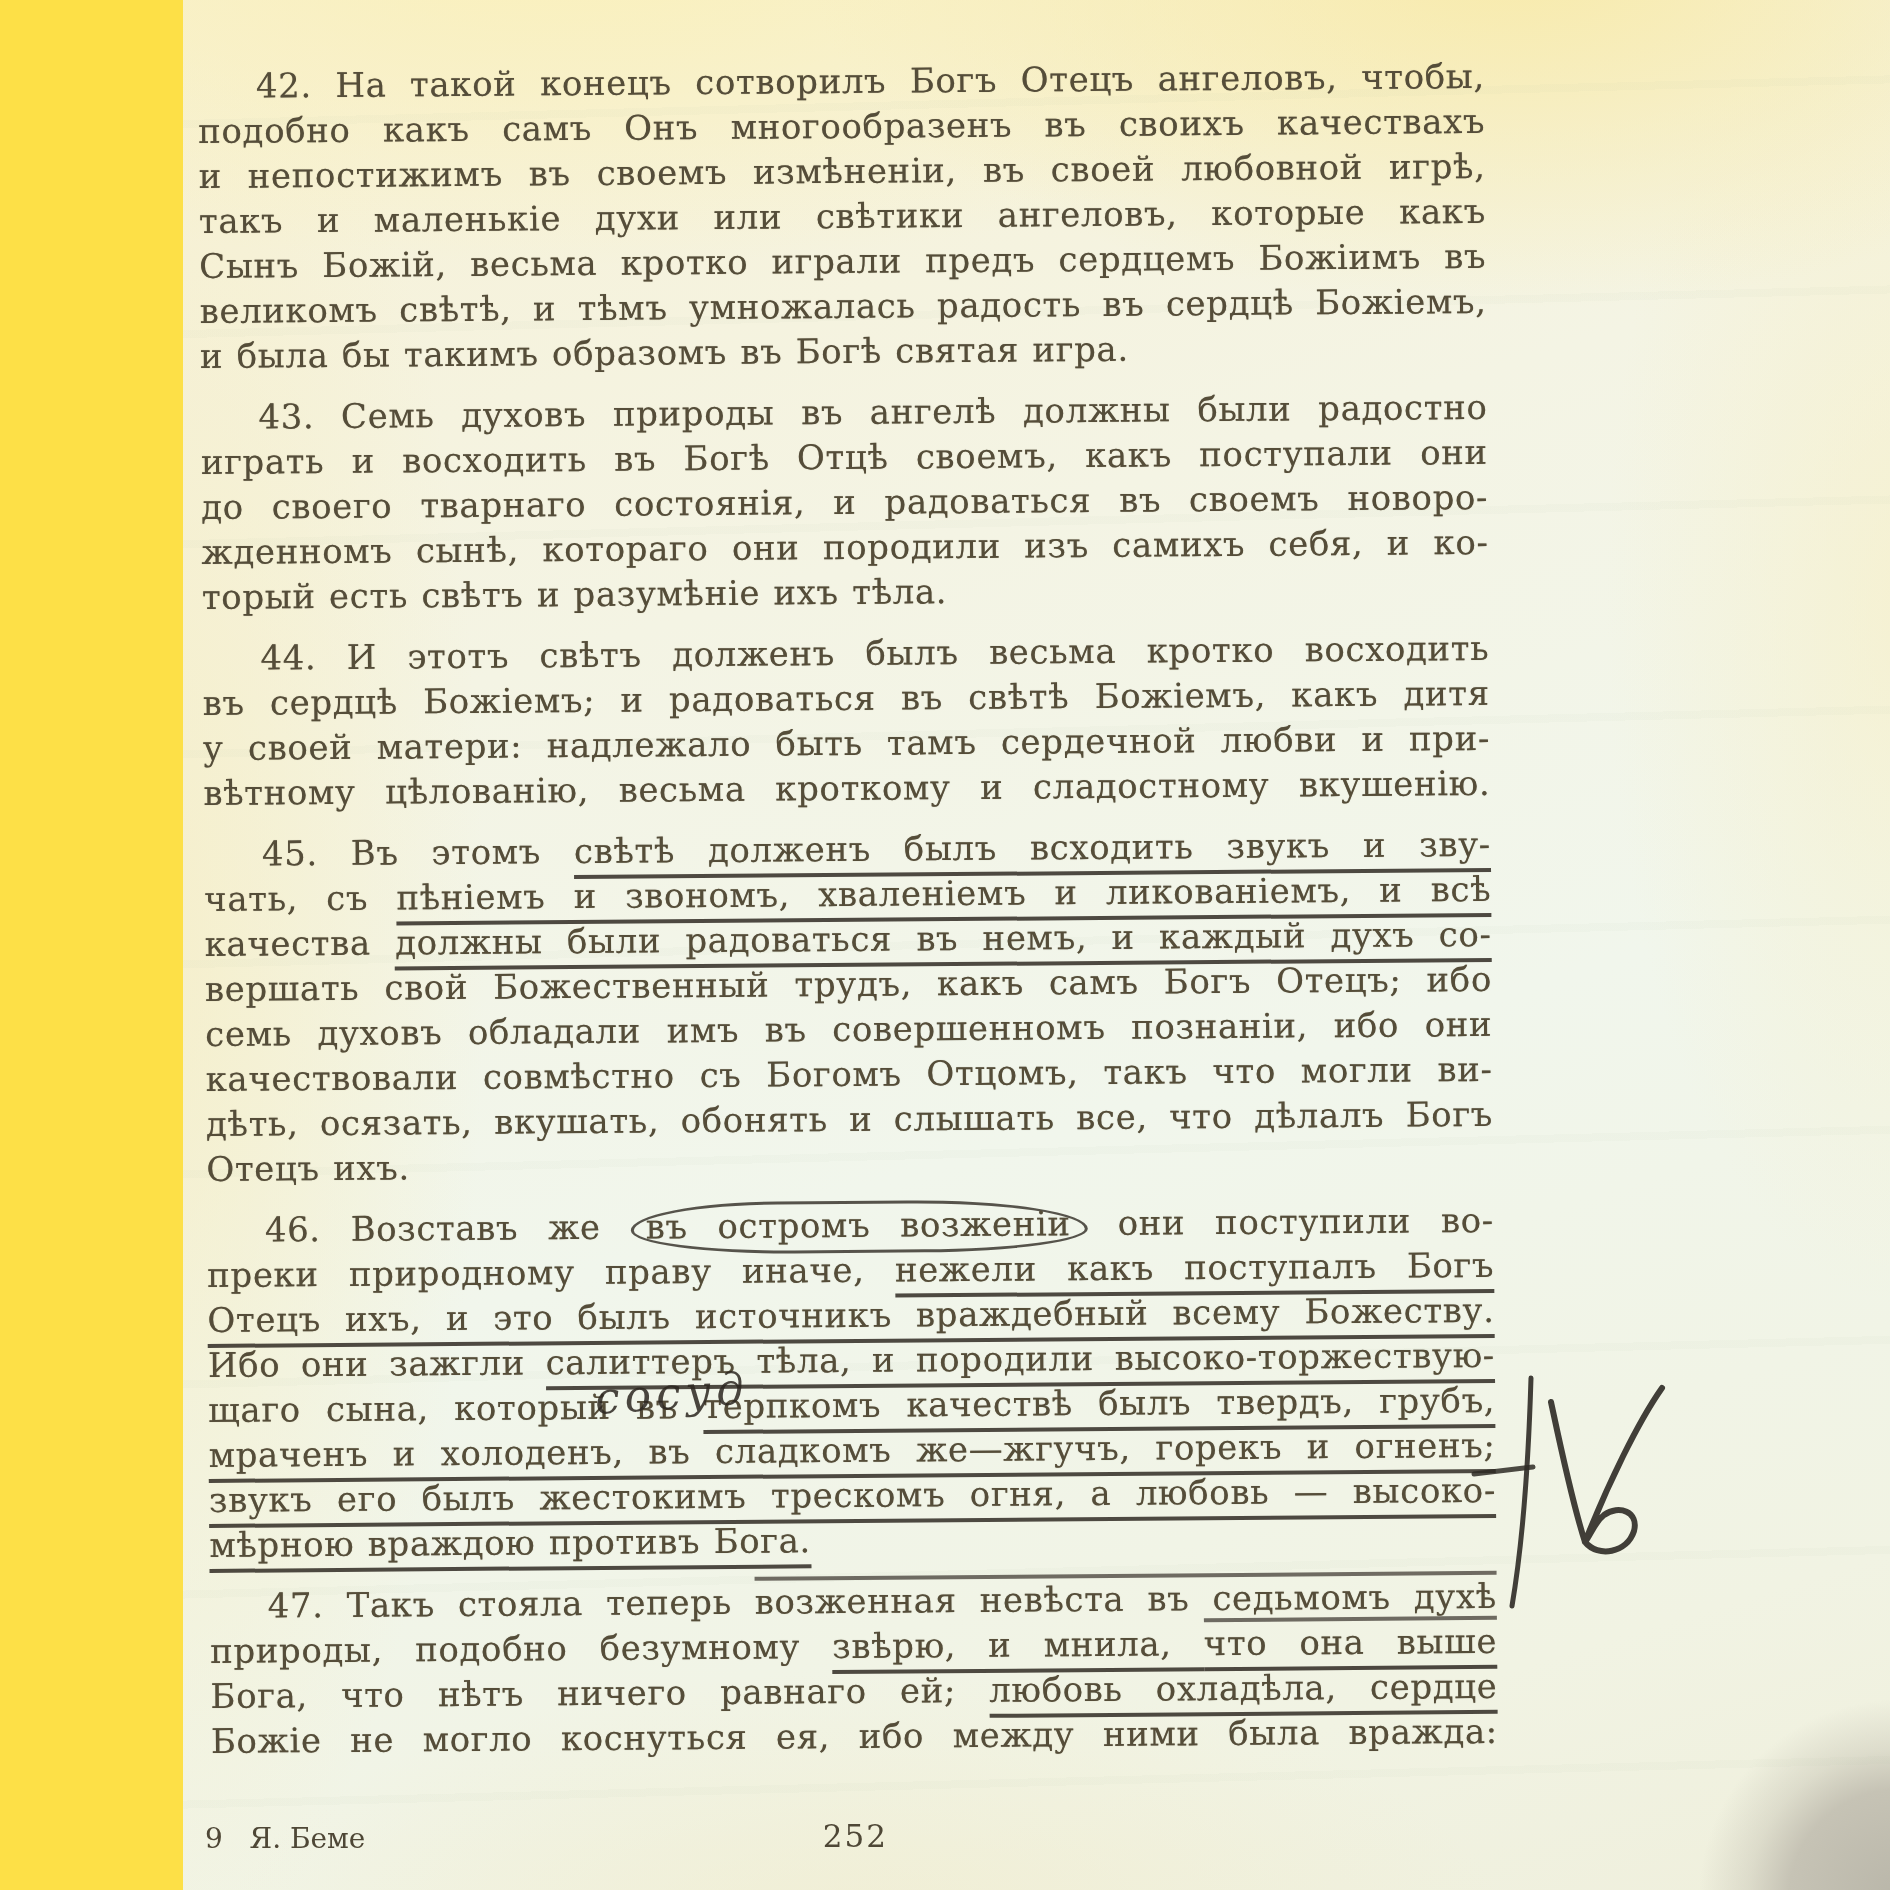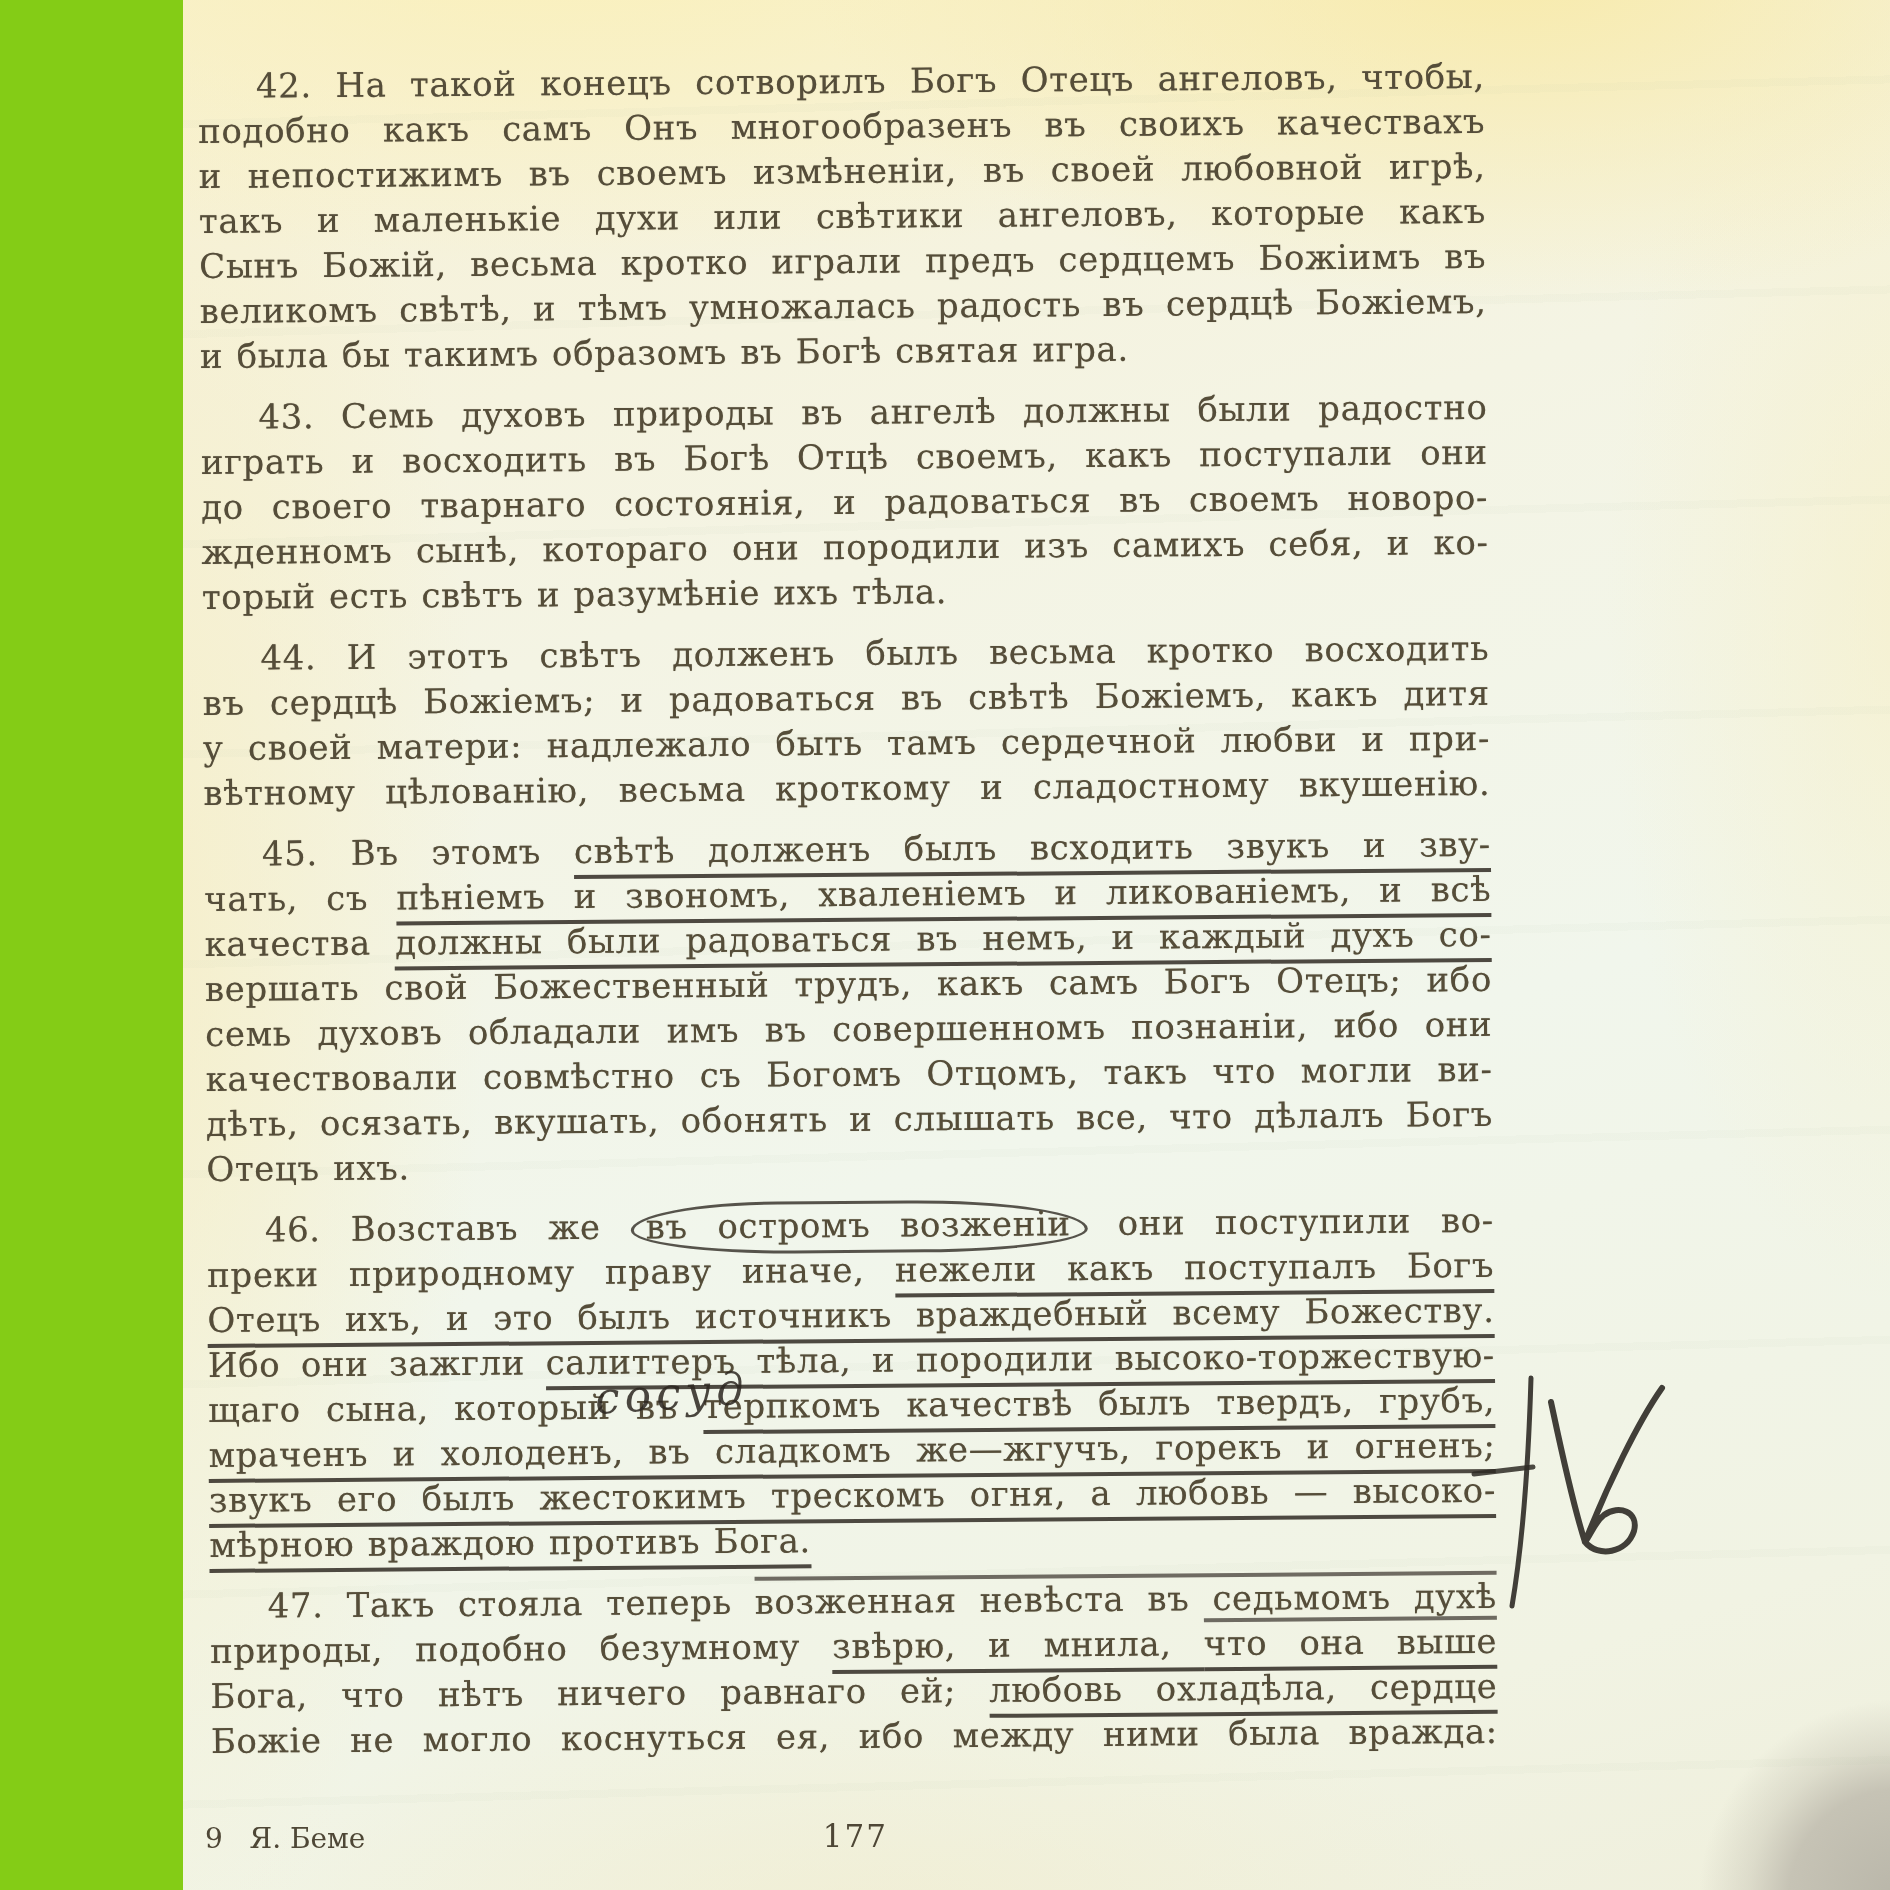--- a/index.html
+++ b/index.html
@@ -1,16 +1,16 @@
 <!DOCTYPE html>
 <html><head>
 <meta charset="utf-8">
 <style>
   html,body{margin:0;padding:0;background:#ffffff;}
-  .screenshot{position:relative;width:1890px;height:1890px;overflow:hidden;background:#84cc16;
+  .screenshot{position:relative;width:1890px;height:1890px;overflow:hidden;background:#fde047;
     font-family:"DejaVu Serif","Liberation Serif",serif;}
   
   .scan{position:absolute;left:183px;top:0;right:0;bottom:0;
     background:
       radial-gradient(circle at 100.5% 100.5%, #b9b6a9 0px, #c6c3b5 110px, rgba(198,195,180,.45) 150px, rgba(198,195,180,0) 200px),
       radial-gradient(ellipse 980px 480px at 78% -2%, rgba(248,234,168,.95), rgba(248,234,168,0) 72%),
       radial-gradient(ellipse 1300px 430px at 22% -3%, rgba(250,240,185,.95), rgba(250,240,185,0) 75%),
       radial-gradient(ellipse 480px 1500px at -2% 50%, rgba(246,238,198,.85), rgba(246,238,198,0) 70%),
       radial-gradient(ellipse 430px 1000px at 101% 32%, rgba(247,239,198,.65), rgba(247,239,198,0) 70%),
       radial-gradient(ellipse 900px 380px at 40% 103%, rgba(240,234,200,.55), rgba(240,234,200,0) 72%),
@@ -91,21 +91,21 @@
       <div class="para">
         <div class="line first"><span>47. Такъ стояла теперь </span><span class="pm-o">возженная невѣста въ седьмомъ духѣ</span></div>
         <div class="line"><span>природы, подобно безумному </span><span class="pm-u">звѣрю, и мнила, </span><span class="pm-uo">что она выше</span></div>
         <div class="line"><span>Бога, что нѣтъ ничего равнаго ей; </span><span class="pm-u">любовь охладѣла, сердце</span></div>
         <div class="line"><span>Божіе не могло коснуться ея, ибо между ними была вражда:</span></div>
       </div>
     </div>
 
   <div class="footer">
     <span class="sig">9   Я. Беме</span>
-    <span class="pageno">177</span>
+    <span class="pageno">252</span>
   </div>
 
   <svg class="overlay" viewBox="0 0 1890 1890" xmlns="http://www.w3.org/2000/svg">
 
     <text x="596" y="1414" transform="rotate(-4 596 1414)" font-family="DejaVu Serif, Liberation Serif, serif" font-style="italic" font-size="44" letter-spacing="5" fill="rgba(44,38,32,.85)">сосуд</text>
 
     <path d="M1531,1378 C1529,1445 1524,1535 1512,1606" fill="none" stroke="rgba(46,42,37,.9)" stroke-width="5" stroke-linecap="round"></path>
 
     <path d="M1474,1474 L1533,1467" fill="none" stroke="rgba(46,42,37,.85)" stroke-width="5" stroke-linecap="round"></path>
 

